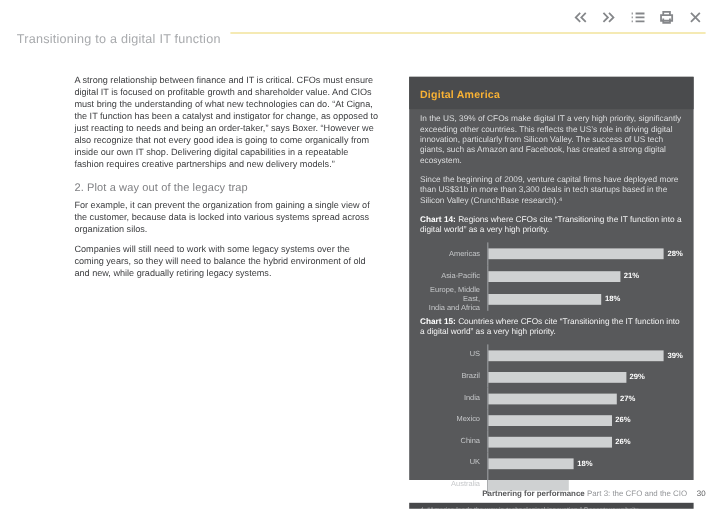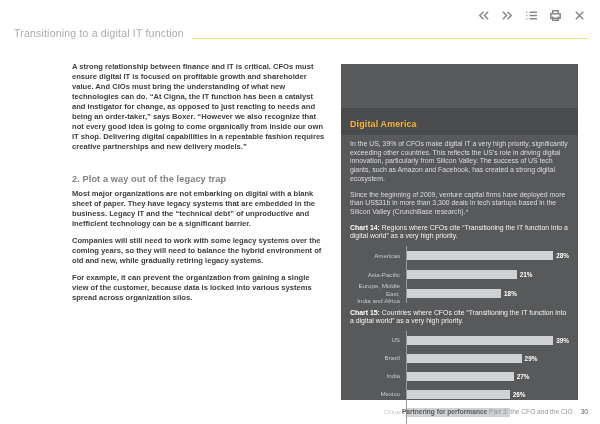--- a/index.html
+++ b/index.html
@@ -3,30 +3,30 @@
 <meta charset="utf-8">
 <style>
   * { margin:0; padding:0; box-sizing:border-box; }
   html,body { width:600px; height:424px; }
   body { font-family:"Liberation Sans", sans-serif; background:#ffffff; position:relative; overflow:hidden; }
 
   .toolbar { position:absolute; top:8px; right:14px; display:flex; gap:11px; align-items:center; }
   .toolbar .tool { width:13px; height:13px; cursor:pointer; display:block; }
   .toolbar svg { width:13px; height:13px; stroke:#85878A; fill:none; stroke-width:1.6; }
 
-  .title-row { position:absolute; top:27px; left:14px; right:12px; display:flex; align-items:flex-end; }
+  .title-row { position:absolute; top:27px; left:14px; right:12px; display:flex; align-items:flex-start; }
   .page-title { font-size:10.5px; color:#A8AAAD; letter-spacing:0.2px; white-space:nowrap; }
   .title-rule { flex:1; height:1px; background:#EFDD83; margin-left:8px; }
 
-  .left-col { position:absolute; left:72px; top:62px; width:254px; color:#3D3E40;font-weight:bold; }
+  .left-col { position:absolute; left:62px; top:62px; width:254px; color:#3D3E40; }
   .left-col p { font-size:7.6px; line-height:10px; margin-bottom:7px; }
-  .section-heading { font-size:9.2px; color:#808184; margin:22px 0 5px 0; letter-spacing:0.1px; }
+  .section-heading { font-size:9.2px; color:#808184; margin:9px 0 5px 0; letter-spacing:0.1px; }
 
   .panel { position:absolute; left:341px; top:64px; width:237px; height:336px; background:#58595B; display:flex; flex-direction:column; }
-  .panel-header { background:#4A4B4D; padding:5px 9px 4px 9px;margin-top:44px; }
+  .panel-header { background:#4A4B4D; padding:5px 9px 4px 9px; }
   .panel-title { font-size:8.8px; font-weight:bold; letter-spacing:0.2px; }
   .panel-body { padding:5px 9px 0 9px; flex:1; display:flex; flex-direction:column; }
   .panel-body p.intro { font-size:6.9px; line-height:8.7px; color:#DCDDDE; margin-bottom:7px; }
   .chart-heading { font-size:6.9px; line-height:8.6px; color:#F2F2F2; margin-bottom:5px; }
   .chart-heading b { color:#ffffff; }
   .chart-rows { margin-bottom:6px; }
   .chart-row { display:flex; align-items:center; }
   .chart-label { width:56px; padding-right:6px; font-size:6.2px; line-height:7.3px; color:#C6C8CA; text-align:right; white-space:pre-line; }
   .chart-track { flex:1; height:100%; border-left:1px solid #97999C; display:flex; align-items:center; align-self:stretch; }
   .chart-bar { height:9px; }
@@ -69,23 +69,22 @@
 </div>
 
 <div class="title-row">
   <span class="page-title">Transitioning to a digital IT function</span>
   <span class="title-rule" style="background: rgb(239, 221, 131);"></span>
 </div>
 
 <div class="left-col">
   <p>A strong relationship between finance and IT is critical. CFOs must ensure digital IT is focused on profitable growth and shareholder value. And CIOs must bring the understanding of what new technologies can do. “At Cigna, the IT function has been a catalyst and instigator for change, as opposed to just reacting to needs and being an order-taker,” says Boxer. “However we also recognize that not every good idea is going to come organically from inside our own IT shop. Delivering digital capabilities in a repeatable fashion requires creative partnerships and new delivery models.”</p>
   <div class="section-heading">2. Plot a way out of the legacy trap</div>
-  <p>Most major organizations are not embarking on digital with a blank sheet of paper. They have legacy systems that are embedded in the business. Legacy IT and the “technical debt” of unproductive and inefficient technology can be a significant barrier.</p>
+  <p>For example, it can prevent the organization from gaining a single view of the customer, because data is locked into various systems spread across organization silos.</p>
   <p>Companies will still need to work with some legacy systems over the coming years, so they will need to balance the hybrid environment of old and new, while gradually retiring legacy systems.</p>
-  <p>For example, it can prevent the organization from gaining a single view of the customer, because data is locked into various systems spread across organization silos.</p>
 </div>
 
 <div class="panel" style="background: rgb(88, 89, 91);">
   <div class="panel-header" style="background: rgb(74, 75, 77);">
     <span class="panel-title" style="color: rgb(249, 178, 52);">Digital America</span>
   </div>
   <div class="panel-body">
     <p class="intro">In the US, 39% of CFOs make digital IT a very high priority, significantly exceeding other countries. This reflects the US’s role in driving digital innovation, particularly from Silicon Valley. The success of US tech giants, such as Amazon and Facebook, has created a strong digital ecosystem.</p>
     <p class="intro">Since the beginning of 2009, venture capital firms have deployed more than US$31b in more than 3,300 deals in tech startups based in the Silicon Valley (CrunchBase research).⁴</p>
 

